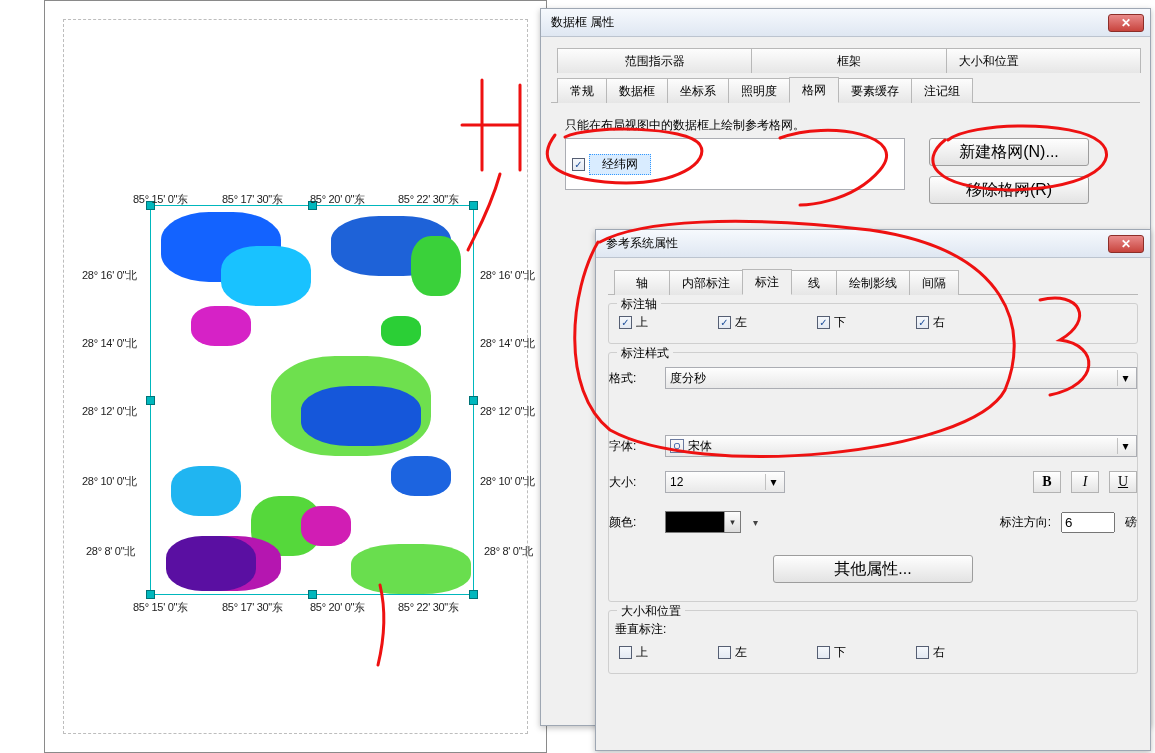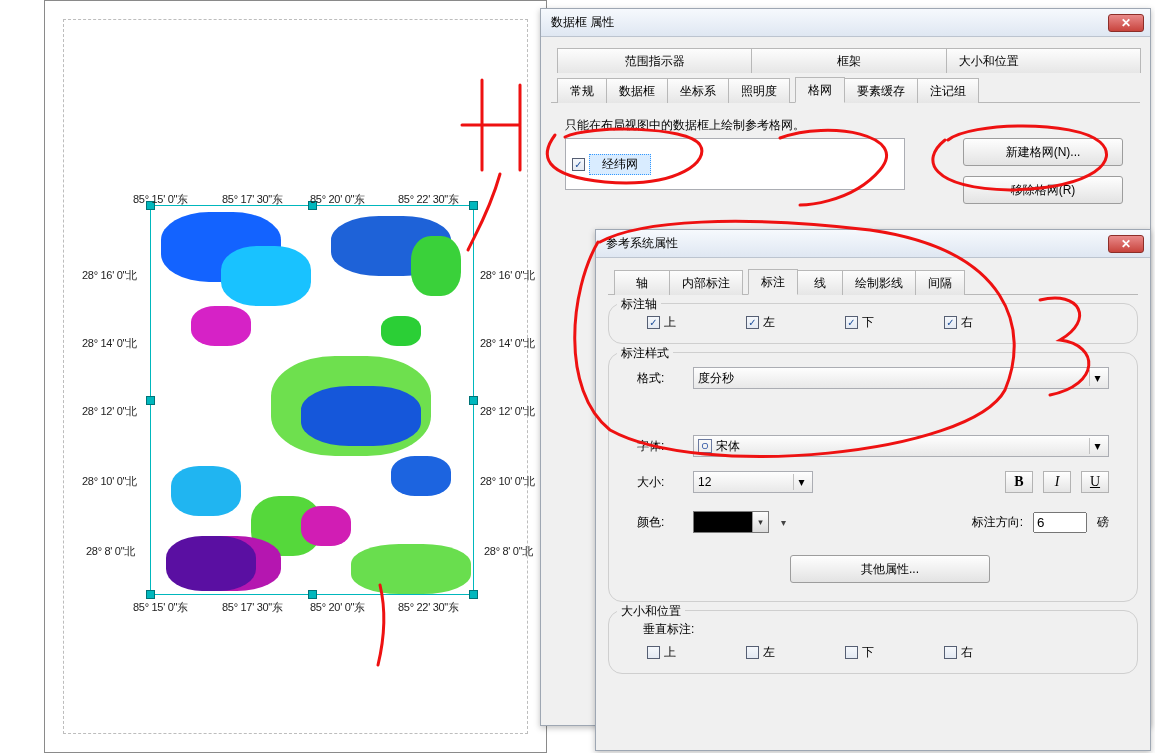--- a/index.html
+++ b/index.html
@@ -103,51 +103,49 @@
     margin-right: -1px;
     font-size: 12px;
     position: relative;
     top: 1px;
     white-space: nowrap;
   }
   .tab.active {
     background: #f0f0f0;
     border-bottom: 1px solid #f0f0f0;
     z-index: 2;
-    margin-left: 6px;
   }
   .panel { padding: 10px 14px; }
   .btn {
     display:inline-flex;align-items:center;justify-content:center;
     height: 28px;
     padding: 0 18px;
     border:1px solid #9d9d9d;
     background: linear-gradient(#fefefe,#e3e3e3);
     border-radius:3px;
-    font-size:12px;
+    font-size:16px;
     white-space:nowrap;
-    margin-left:34px;
   }
   .sel {
     display:flex;align-items:center;
     border:1px solid #abadb3;
     background:linear-gradient(#fefefe,#e8e8e8);
     height:22px;
     padding:0 4px;
     position:relative;
   }
   .sel .arrow {
     position:absolute; right:3px; top:50%; transform:translateY(-50%);
     width:16px;height:16px;
     border-left:1px solid #c1c1c1;
     display:flex;align-items:center;justify-content:center;
   }
   .group {
-    border:1px solid #cfcfcf; border-radius:14px;
-    padding:10px 28px 12px; margin-top:8px;
+    border:1px solid #cfcfcf; border-radius:3px;
+    padding:10px 0 12px; margin-top:8px;
     position:relative;
   }
   .group > .legend {
     position:absolute; top:-8px; left:8px;
     background:#f0f0f0; padding:0 4px; font-size:12px;
   }
   .chk { display:inline-flex;align-items:center; gap:4px;}
   .chk .box {
     width:13px;height:13px;border:1px solid #565f73;
     background:linear-gradient(#f5f8fc,#e3e9f2);

